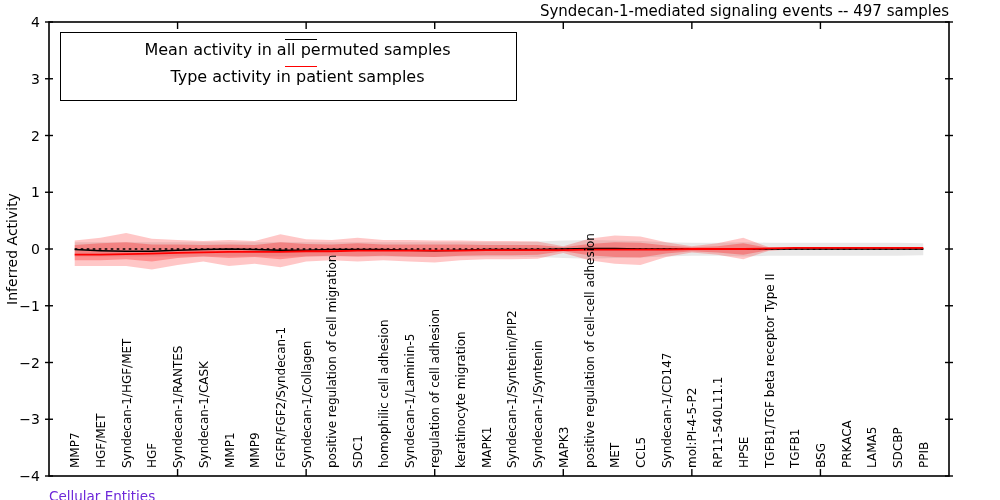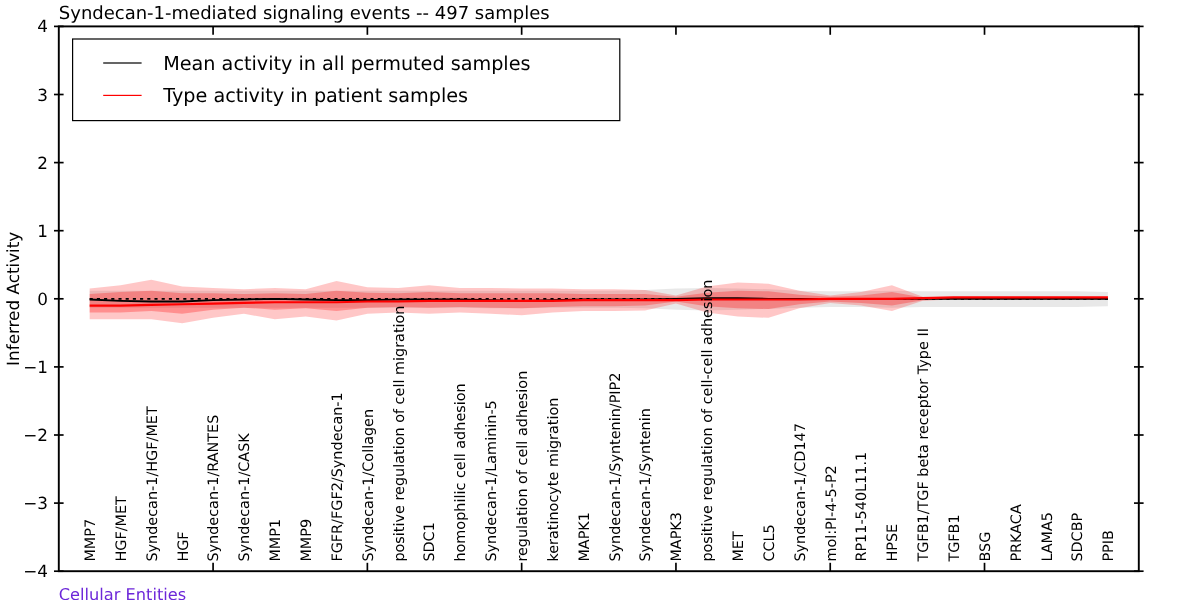--- a/index.html
+++ b/index.html
@@ -1,27 +1,27 @@
 <!DOCTYPE html>
 <html><head>
 <meta charset="utf-8">
 <style>
   html,body{margin:0;padding:0;background:#fff;}
   #figure{position:relative;width:1000px;height:500px;background:#ffffff;
           font-family:"DejaVu Sans","Liberation Sans",sans-serif;overflow:hidden;}
   #figure svg{position:absolute;left:0;top:0;}
-  .fig-title{position:absolute;left:49px;top:2px;width:900px;text-align:left;
+  .fig-title{position:absolute;left:49px;top:2px;width:900px;text-align:right;
              font-size:15px;color:#000;}
   .ylab{position:absolute;left:-63px;top:241px;width:150px;text-align:center;
         font-size:14px;color:#000;transform:rotate(-90deg);}
   .xlab{position:absolute;left:49px;top:488px;width:900px;text-align:left;
         font-size:13.5px;color:#6d28d9;}
   .legend{position:absolute;left:60px;top:32px;width:455px;background:#fff;
           border:1.6px solid #000;padding:6px 0 7px 0;}
-  .legend-row{display:flex;align-items:center;height:27px;}
+  .legend-row{display:flex;align-items:center;height:27px;flex-direction:column;}
   .legend-swatch{width:32px;height:0;border-top:1.6px solid #000;margin-left:25px;}
   .legend-row:nth-child(2) .legend-swatch{border-top-color:#ff0000;}
   .legend-label{margin-left:18px;font-size:16px;color:#000;white-space:nowrap;}
 </style>
 </head>
 <body>
 
 <div id="figure">
   <svg id="plot" width="1000" height="500" viewBox="0 0 1000 500">
       <polygon points="74.71428571428572,242.19 100.42857142857143,242.19 126.14285714285714,242.19 151.85714285714286,242.19 177.57142857142858,242.19 203.28571428571428,242.19 229,242.19 254.71428571428572,242.19 280.42857142857144,242.19 306.14285714285717,242.19 331.85714285714283,242.19 357.57142857142856,242.19 383.2857142857143,242.19 409,242.19 434.7142857142857,242.19 460.42857142857144,242.19 486.14285714285717,242.19 511.85714285714283,242.19 537.5714285714286,241.6225 563.2857142857143,240.48749999999998 589,239.92 614.7142857142857,240.48749999999998 640.4285714285714,241.055 666.1428571428571,242.19 691.8571428571429,242.7575 717.5714285714286,242.7575 743.2857142857143,242.19 769,242.7575 794.7142857142857,242.7575 820.4285714285714,242.7575 846.1428571428571,242.7575 871.8571428571429,242.7575 897.5714285714286,242.7575 923.2857142857143,243.32500000000002 923.2857142857143,255.2425 897.5714285714286,255.81 871.8571428571429,255.81 846.1428571428571,255.81 820.4285714285714,255.81 794.7142857142857,255.81 769,255.81 743.2857142857143,256.3775 717.5714285714286,255.81 691.8571428571429,255.81 666.1428571428571,256.3775 640.4285714285714,257.5125 614.7142857142857,258.08000000000004 589,258.64750000000004 563.2857142857143,258.08000000000004 537.5714285714286,256.945 511.85714285714283,256.3775 486.14285714285717,256.3775 460.42857142857144,256.3775 434.7142857142857,256.945 409,256.945 383.2857142857143,256.3775 357.57142857142856,256.3775 331.85714285714283,256.3775 306.14285714285717,256.3775 280.42857142857144,256.3775 254.71428571428572,256.3775 229,256.3775 203.28571428571428,256.3775 177.57142857142858,256.3775 151.85714285714286,256.3775 126.14285714285714,256.3775 100.42857142857143,256.3775 74.71428571428572,256.3775" fill="rgba(0,0,0,0.09)" stroke="none"></polygon>

